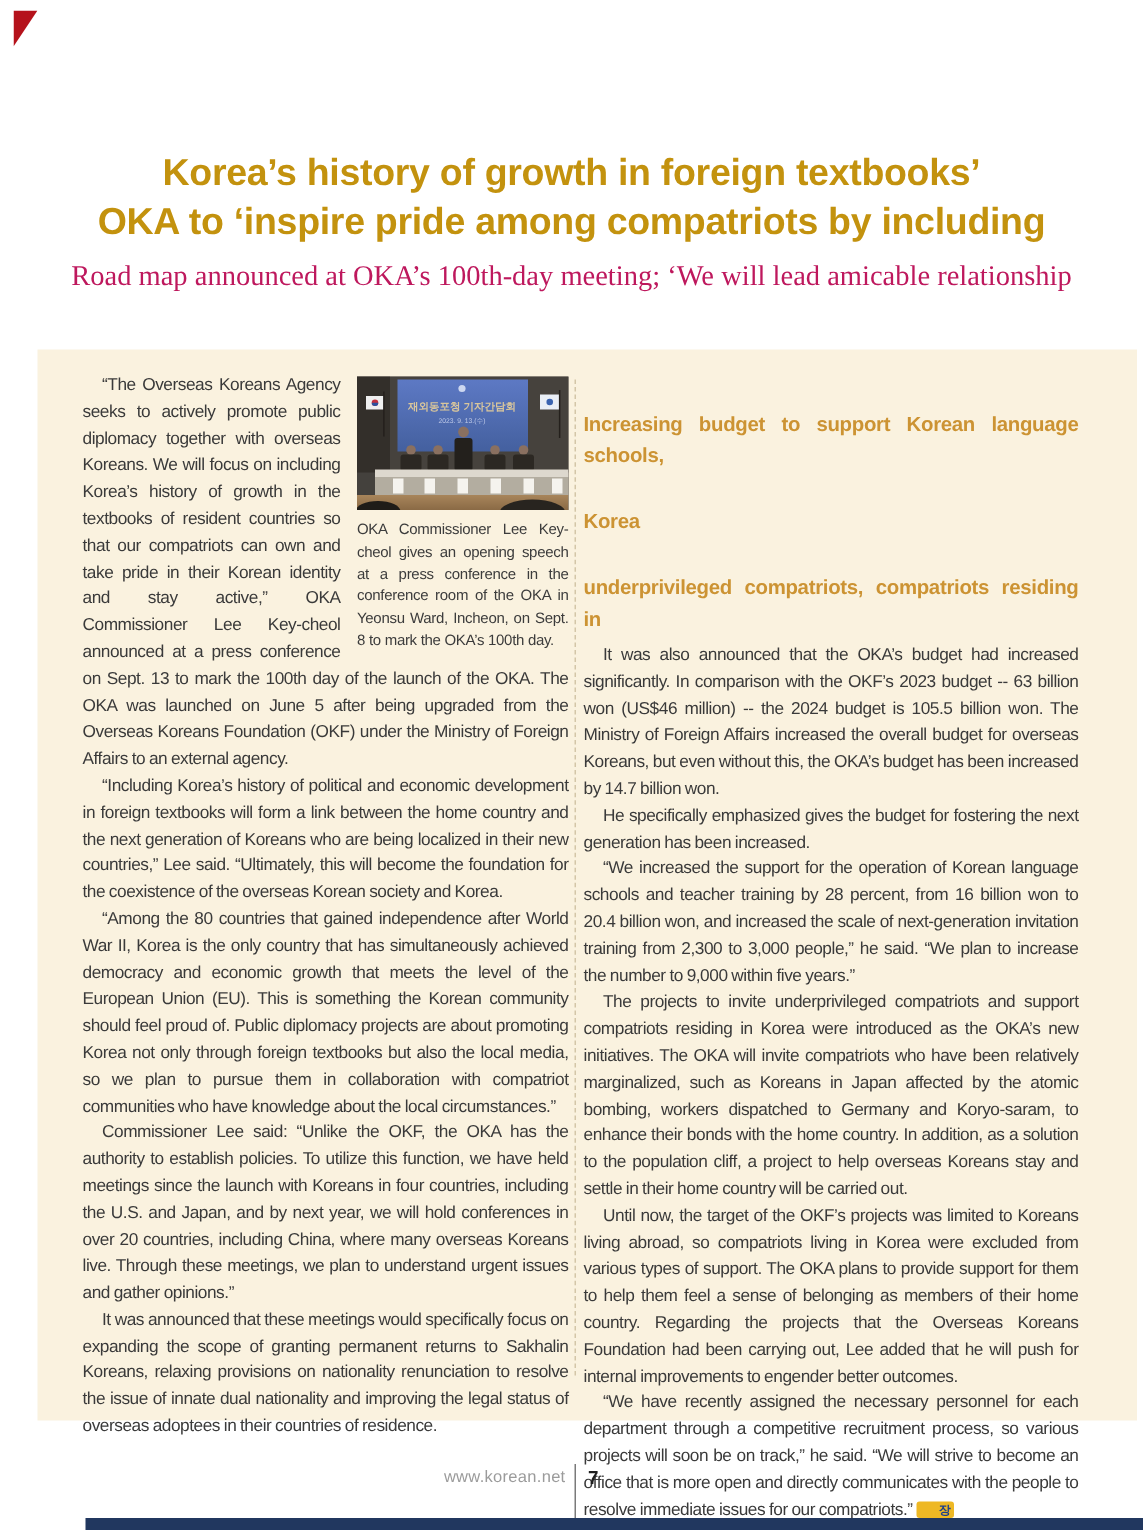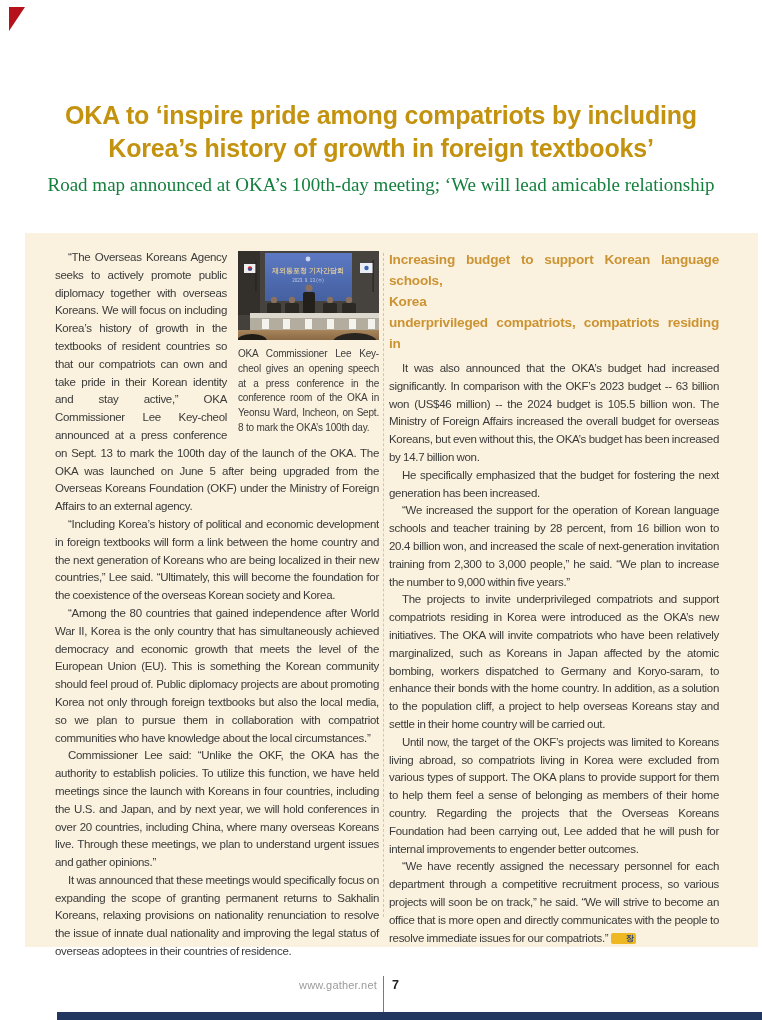--- a/index.html
+++ b/index.html
@@ -7,40 +7,40 @@
     width:762px;height:1020px;position:relative;background:#ffffff;
     font-family:"Liberation Sans", sans-serif;overflow:hidden;
   }
   
   .corner-marker{position:absolute;left:9px;top:7px;width:16px;height:24px;}
   
   .title{position:absolute;left:0;top:99px;width:762px;text-align:center;
     color:#c3920e;font-weight:bold;font-size:25px;line-height:33px;letter-spacing:-0.2px;}
   .title .line{display:block;}
   .subtitle{position:absolute;left:0;top:171px;width:762px;text-align:center;
-    font-family:"Liberation Serif", serif;font-size:19px;line-height:27px;color:#15803d;}
+    font-family:"Liberation Serif", serif;font-size:19px;line-height:27px;color:#be185d;}
   .subtitle .line{display:block;}
   
   .panel{position:absolute;left:25px;top:233px;width:733px;height:714px;background:#faf2df;}
   .col{position:absolute;top:249px;}
   .col-left{left:55px;width:324px;}
   .col-right{left:389px;width:330px;}
   .col-divider{position:absolute;left:383px;top:253px;height:664px;width:0;
     border-left:1px dashed #d3c6a8;}
   p.body{margin:0;font-size:11.5px;line-height:17.8px;text-align:justify;color:#3a3a3a;
     text-indent:13px;letter-spacing:-0.3px;word-spacing:-0.4px;}
   
   .photo-block{float:right;width:141px;margin:2px 0 6px 11px;}
   .photo-svg{display:block;width:141px;height:89px;background:#44413d;}
   .caption{margin-top:7px;font-size:10px;line-height:14.8px;color:#3c3c3c;
     text-align:justify;letter-spacing:-0.2px;}
   
   .section-heading{margin:0 0 6px 0;font-size:13.6px;line-height:21px;font-weight:bold;
     color:#cc9333;letter-spacing:-0.2px;}
-  .section-heading .hline{display:block;}
+  .section-heading .hline{display:block;margin-top:23px;}
   .section-heading .hline.just{text-align:justify;text-align-last:justify;}
   
   .endmark{display:inline-block;background:#eeb824;color:#1d3f8c;font-size:8px;
     line-height:11px;padding:0 2px;border-radius:2px;font-weight:bold;vertical-align:1px;}
   
   .footer-url{position:absolute;left:255px;top:979px;width:122px;text-align:right;
     font-size:11px;color:#9b9b9b;letter-spacing:0.2px;}
   .footer-divider{position:absolute;left:383px;top:976px;height:44px;width:0;
     border-left:1px solid #7a7a7a;}
   .page-number{position:absolute;left:392px;top:978px;font-size:12.5px;font-weight:bold;color:#1e1e1e;}
@@ -48,22 +48,22 @@
   .bottom-bar{position:absolute;left:57px;top:1012px;width:705px;height:8px;background:#21375f;}
 </style>
 </head>
 <body>
 
 <svg class="corner-marker" viewBox="0 0 16 24">
   <polygon points="0,0 16,0 0,24" fill="#b5121b"></polygon>
 </svg>
 
 <div class="title">
+  <span class="line">Korea’s history of growth in foreign textbooks’</span>
   <span class="line">OKA to ‘inspire pride among compatriots by including</span>
-  <span class="line">Korea’s history of growth in foreign textbooks’</span>
 </div>
 <div class="subtitle">
   <span class="line">Road map announced at OKA’s 100th-day meeting; ‘We will lead amicable relationship</span>
 </div>
 
 <div class="panel"></div>
 <div class="col-divider"></div>
 
 <div class="col col-left">
   <div class="photo-block">
@@ -144,26 +144,26 @@
   <p class="body">It was announced that these meetings would specifically focus on expanding the scope of granting permanent returns to Sakhalin Koreans, relaxing provisions on nationality renunciation to resolve the issue of innate dual nationality and improving the legal status of overseas adoptees in their countries of residence.</p>
 </div>
 
 <div class="col col-right">
   <h2 class="section-heading">
     <span class="hline just">Increasing budget to support Korean language schools,</span>
     <span class="hline">Korea</span>
     <span class="hline just">underprivileged compatriots, compatriots residing in</span>
   </h2>
   <p class="body">It was also announced that the OKA’s budget had increased significantly. In comparison with the OKF’s 2023 budget -- 63 billion won (US$46 million) -- the 2024 budget is 105.5 billion won. The Ministry of Foreign Affairs increased the overall budget for overseas Koreans, but even without this, the OKA’s budget has been increased by 14.7 billion won.</p>
-  <p class="body">He specifically emphasized that the budget for fostering the next generation has been increased.</p>
+  <p class="body">He specifically emphasized gives the budget for fostering the next generation has been increased.</p>
   <p class="body">“We increased the support for the operation of Korean language schools and teacher training by 28 percent, from 16 billion won to 20.4 billion won, and increased the scale of next-generation invitation training from 2,300 to 3,000 people,” he said. “We plan to increase the number to 9,000 within five years.”</p>
   <p class="body">The projects to invite underprivileged compatriots and support compatriots residing in Korea were introduced as the OKA’s new initiatives. The OKA will invite compatriots who have been relatively marginalized, such as Koreans in Japan affected by the atomic bombing, workers dispatched to Germany and Koryo-saram, to enhance their bonds with the home country. In addition, as a solution to the population cliff, a project to help overseas Koreans stay and settle in their home country will be carried out.</p>
   <p class="body">Until now, the target of the OKF’s projects was limited to Koreans living abroad, so compatriots living in Korea were excluded from various types of support. The OKA plans to provide support for them to help them feel a sense of belonging as members of their home country. Regarding the projects that the Overseas Koreans Foundation had been carrying out, Lee added that he will push for internal improvements to engender better outcomes.</p>
   <p class="body">
     <span>“We have recently assigned the necessary personnel for each department through a competitive recruitment process, so various projects will soon be on track,” he said. “We will strive to become an office that is more open and directly communicates with the people to resolve immediate issues for our compatriots.”</span>
     <span class="endmark">장</span>
   </p>
 </div>
 
-<div class="footer-url">www.gather.net</div>
+<div class="footer-url">www.korean.net</div>
 <div class="footer-divider"></div>
 <div class="page-number">7</div>
 <div class="bottom-bar"></div>
 
 </body></html>

